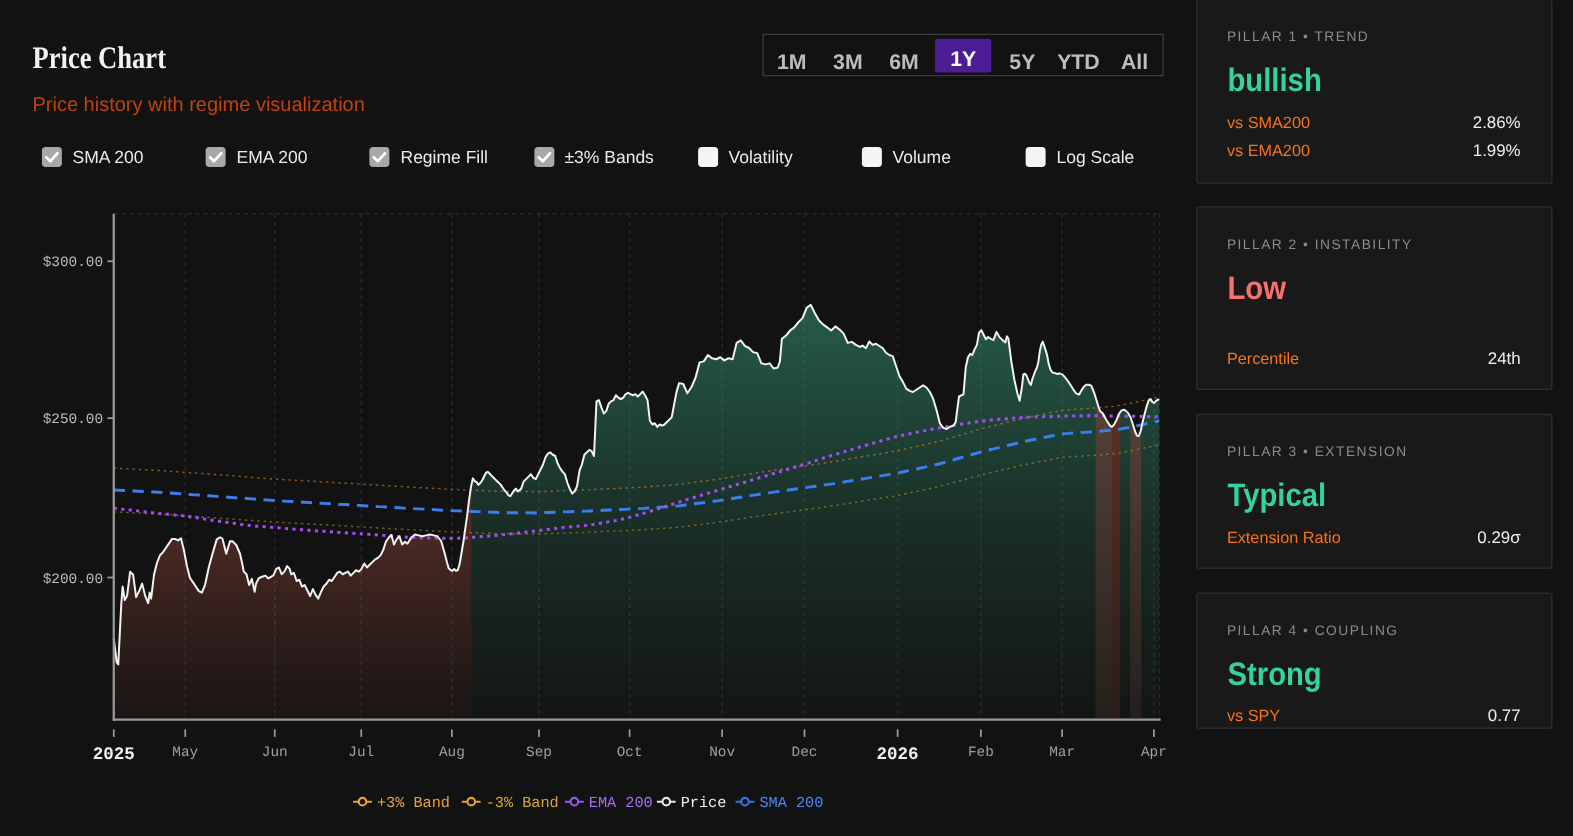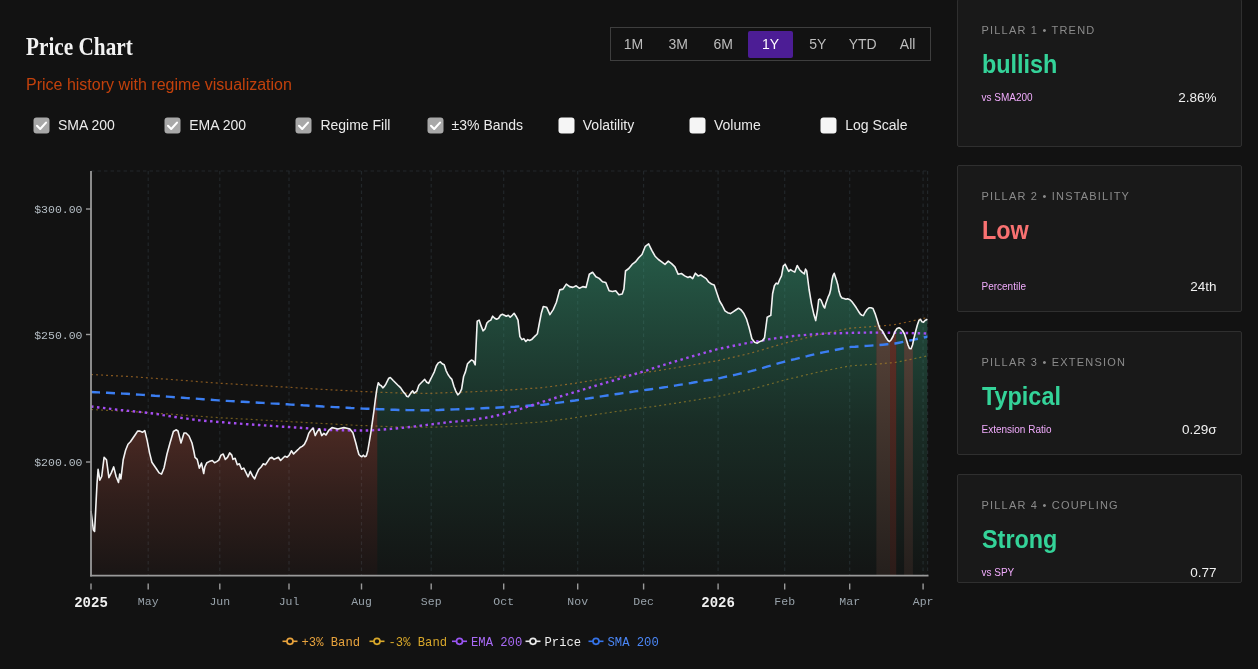--- a/index.html
+++ b/index.html
@@ -2,32 +2,32 @@
 <html><head><meta charset="utf-8"><style>
 *{margin:0;padding:0;box-sizing:border-box}
 html,body{width:1258px;height:669px;background:#121212;overflow:hidden}
 body{font-family:"Liberation Sans",sans-serif;position:relative}
 .title{position:absolute;left:26px;top:33.5px;font-family:"Liberation Serif",serif;
  font-weight:bold;font-size:25px;color:#f2f2f2;line-height:1;
  transform:scaleX(0.85);transform-origin:0 0}
 .subtitle{position:absolute;left:26px;top:75.5px;font-size:16px;color:#c2410c}
 .btngroup{position:absolute;left:610px;top:27px;width:321px;height:34px;
  border:1px solid #3e3e3e;display:flex}
-.btn{flex:1;display:flex;align-items:center;justify-content:center;
- font-size:14px;font-weight:normal;color:#bdbdbd}
+.btn{flex:1;display:flex;align-items:flex-end;justify-content:center;
+ font-size:17px;font-weight:bold;color:#bdbdbd}
 .btn.sel{background:#4c1d95;color:#fff;margin:2.5px;border-radius:2px}
 .chk{position:absolute;top:117px;display:flex;align-items:center;gap:8px}
 .chk span{font-size:14px;color:#ebebeb;line-height:17px}
 .card{position:absolute;left:956.5px;width:285px;background:#191919;
  border:1px solid #2f2f2f;border-radius:2px;padding:0 24px}
 .clab{position:absolute;top:24px;font-size:11px;letter-spacing:1.2px;color:#8b8b8b}
 .cval{position:absolute;top:49px;font-size:26px;font-weight:bold;transform:scaleX(0.9);transform-origin:0 0}
 .row{position:absolute;left:24px;right:24px;display:flex;justify-content:space-between;
  align-items:center;height:23px}
-.rl{font-size:10px;color:#f0abfc}
+.rl{font-size:13px;color:#f97316}
 .rv{font-size:13.5px;font-weight:normal;color:#f0f0f0}
 </style></head>
 <body>
 <svg width="958" height="669" viewBox="0 0 958 669" style="position:absolute;left:0;top:0">
 <defs>
 <linearGradient id="rg" x1="0" y1="0" x2="0" y2="1">
         <stop offset="0" stop-color="rgb(205,95,75)" stop-opacity="0.38"></stop>
         <stop offset="0.6" stop-color="rgb(205,95,75)" stop-opacity="0.16"></stop>
         <stop offset="1" stop-color="rgb(205,95,75)" stop-opacity="0.04"></stop>
       </linearGradient>
@@ -210,20 +210,24 @@
     </svg>
     <span>Log Scale</span>
   </div>
 <div class="card" style="top:-1.5px;height:148.5px">
     <div class="clab">PILLAR 1 • TREND</div>
     <div class="cval" style="color:#34d399">bullish</div>
     <div class="row" style="top:86px">
       <span class="rl">vs SMA200</span>
       <span class="rv">2.86%</span>
     </div>
+    <div class="row" style="top:109px">
+      <span class="rl">vs EMA200</span>
+      <span class="rv">1.99%</span>
+    </div>
   </div>
 <div class="card" style="top:165px;height:147px">
     <div class="clab">PILLAR 2 • INSTABILITY</div>
     <div class="cval" style="color:#f87171">Low</div>
     <div class="row" style="top:109px">
       <span class="rl">Percentile</span>
       <span class="rv">24th</span>
     </div>
   </div>
 <div class="card" style="top:330.5px;height:124.5px">

